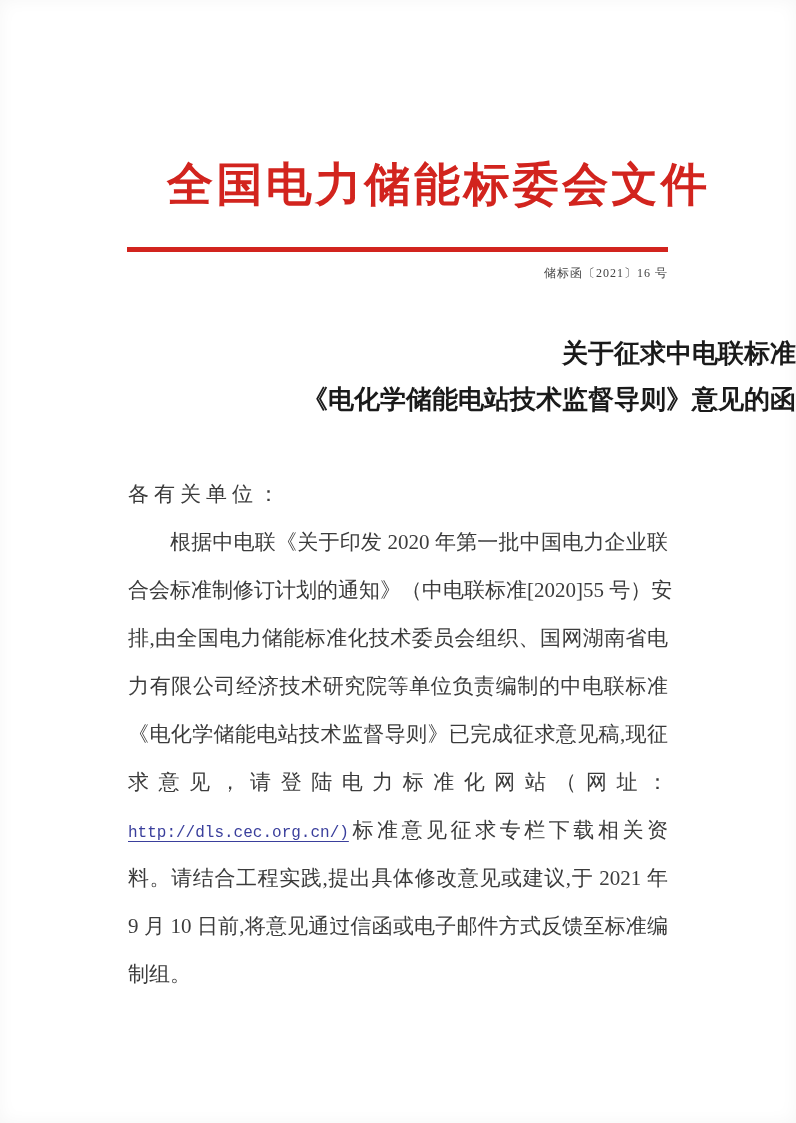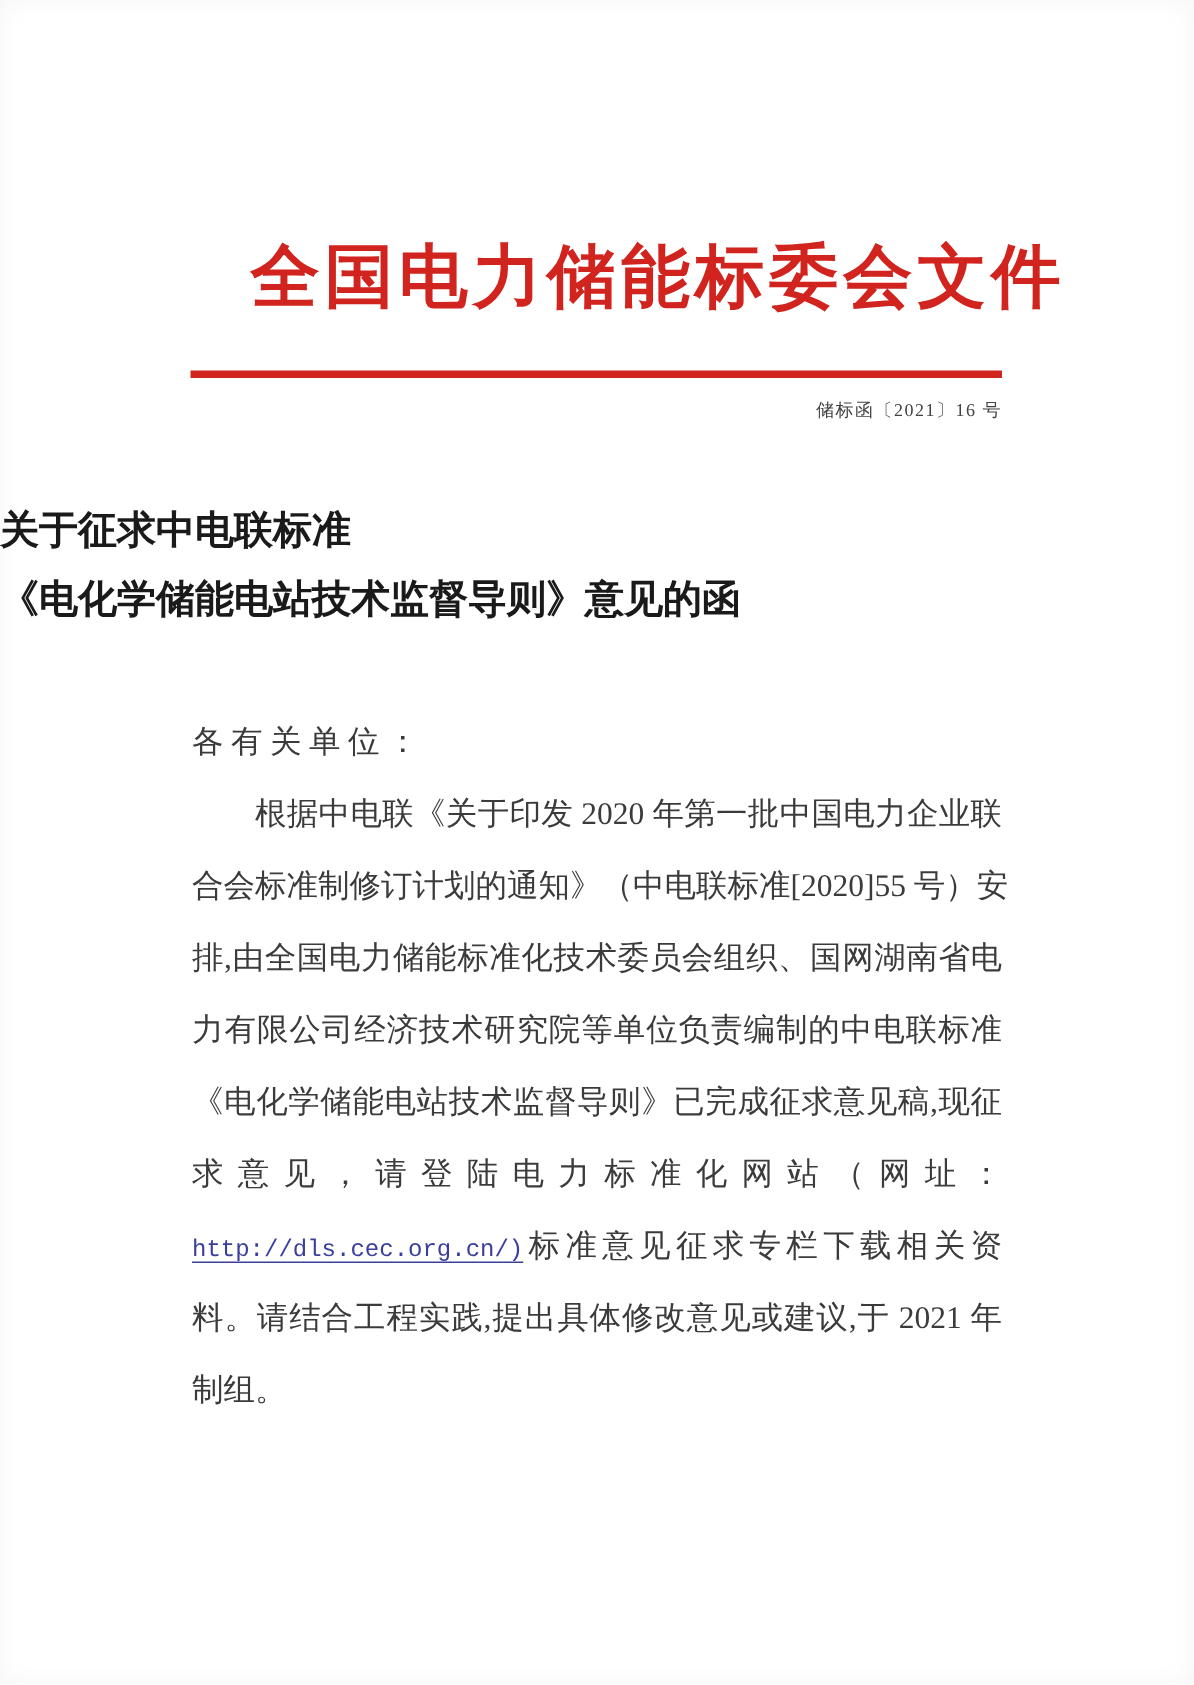--- a/index.html
+++ b/index.html
@@ -50,21 +50,21 @@
     line-height: 30px;
     color: #424242;
     letter-spacing: 1px;
   }
   
   .doc-title {
     position: absolute;
     top: 334px;
     left: 0;
     width: 796px;
-    text-align: left;
+    text-align: right;
     font-weight: bold;
     color: #1a1a1a;
   }
   .doc-title .t1 {
     font-size: 26px;
     line-height: 40px;
   }
   .doc-title .t2 {
     font-size: 26px;
     line-height: 52px;
@@ -135,18 +135,19 @@
     <div class="bline">《电化学储能电站技术监督导则》已完成征求意见稿,现征</div>
 
     <div class="bline">求意见，请登陆电力标准化网站（网址：</div>
 
     <div class="bline">
       <a class="weblink">http://dls.cec.org.cn/)</a><span>标准意见征求专栏下载相关资</span>
     </div>
 
     <div class="bline">料。请结合工程实践,提出具体修改意见或建议,于 2021 年</div>
 
+    <div class="bline">9 月 10 日前,将意见通过信函或电子邮件方式反馈至标准编</div>
 
     <div class="bline left">制组。</div>
 
   </div>
 
 </div>
 
 </body></html>

